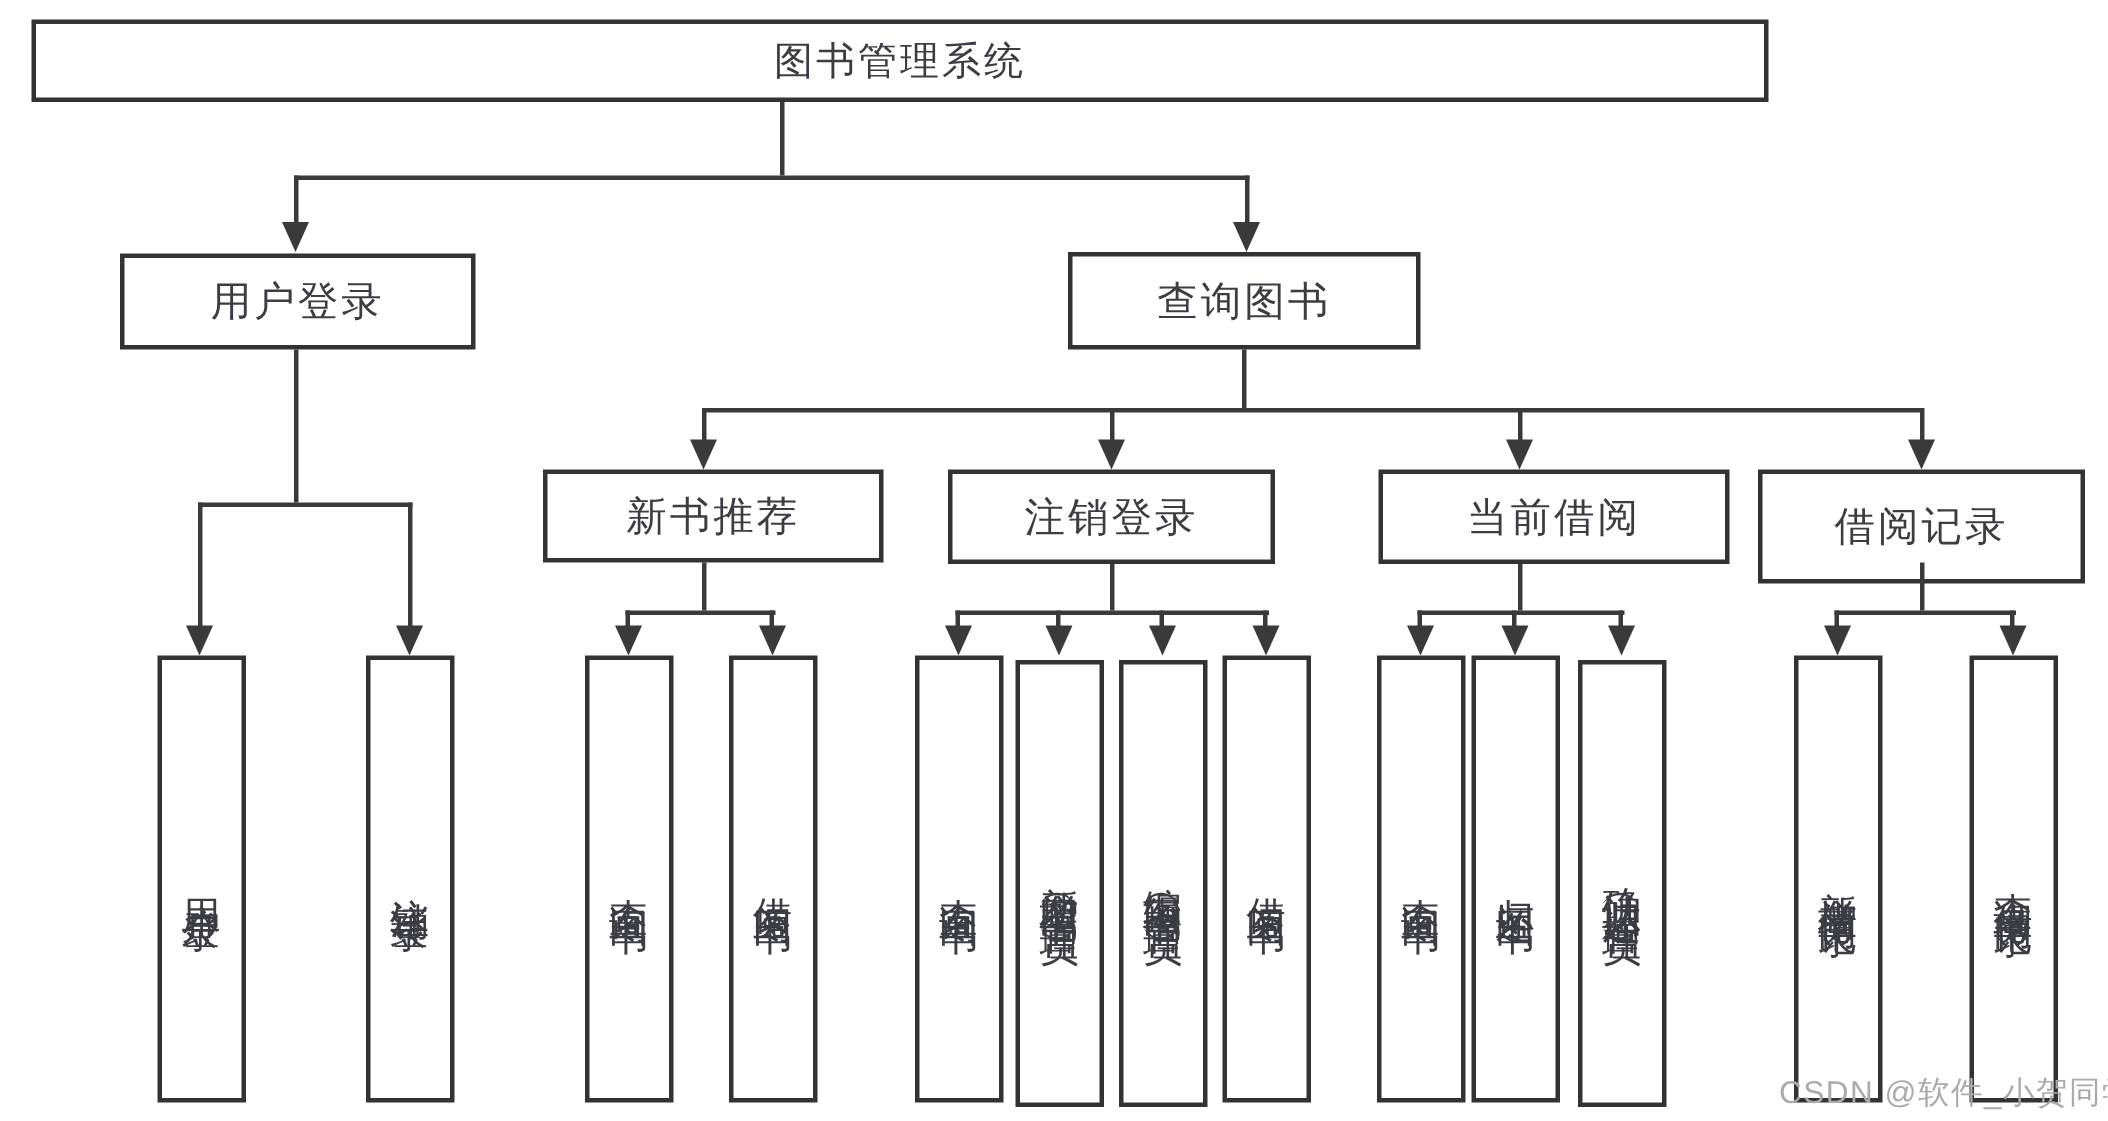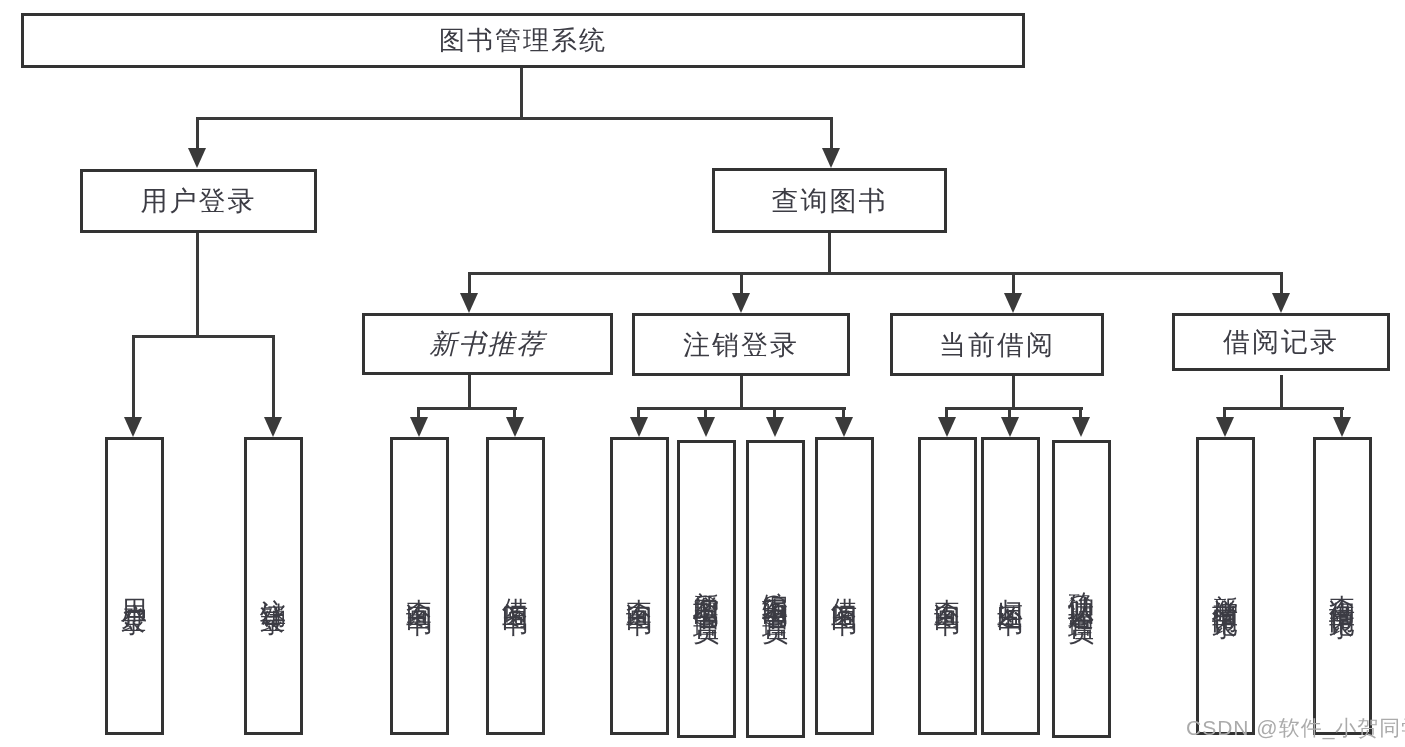--- a/index.html
+++ b/index.html
@@ -33,21 +33,21 @@
     position:absolute;left:1186px;top:714px;
     font-size:21px;color:#ababab;letter-spacing:1px;
     white-space:nowrap;z-index:10;
   }
 </style>
 </head>
 <body>
 
 <div class="stage">
 
-  <div class="box hbox root" style="left:21px;top:13px;width:1004px;height:55px;">图书管理系统</div>
+  <div class="box hbox root" style="left:21px;top:13px;width:1158px;height:55px;">图书管理系统</div>
 
   <div class="vline" style="left:520px;top:68px;height:49px;"></div>
   <div class="hline" style="left:196px;top:117px;width:637px;"></div>
   <div class="vline" style="left:196px;top:117px;height:33px;"></div>
   <div class="arrowhead" style="left:188px;top:148px;"></div>
   <div class="vline" style="left:830px;top:117px;height:33px;"></div>
   <div class="arrowhead" style="left:822px;top:148px;"></div>
 
   <div class="box hbox" style="left:80px;top:169px;width:237px;height:64px;">用户登录</div>
   <div class="box hbox" style="left:712px;top:168px;width:235px;height:65px;">查询图书</div>
@@ -63,24 +63,24 @@
   <div class="hline" style="left:468px;top:272px;width:814px;"></div>
   <div class="vline" style="left:468px;top:272px;height:23px;"></div>
   <div class="arrowhead" style="left:460px;top:293px;"></div>
   <div class="vline" style="left:740px;top:272px;height:23px;"></div>
   <div class="arrowhead" style="left:732px;top:293px;"></div>
   <div class="vline" style="left:1012px;top:272px;height:23px;"></div>
   <div class="arrowhead" style="left:1004px;top:293px;"></div>
   <div class="vline" style="left:1280px;top:272px;height:23px;"></div>
   <div class="arrowhead" style="left:1272px;top:293px;"></div>
 
-  <div class="box hbox" style="left:362px;top:313px;width:251px;height:62px;font-style:italic;">新书推荐</div>
+  <div class="box hbox" style="left:362px;top:313px;width:227px;height:62px;">新书推荐</div>
   <div class="box hbox" style="left:632px;top:313px;width:218px;height:63px;">注销登录</div>
-  <div class="box hbox" style="left:890px;top:313px;width:214px;height:63px;font-family:Liberation Serif, serif;">当前借阅</div>
-  <div class="box hbox" style="left:1172px;top:313px;width:218px;height:58px;">借阅记录</div>
+  <div class="box hbox" style="left:919px;top:313px;width:234px;height:63px;font-family:Liberation Serif, serif;">当前借阅</div>
+  <div class="box hbox" style="left:1172px;top:313px;width:218px;height:76px;">借阅记录</div>
 
   <div class="vline" style="left:468px;top:375px;height:32px;"></div>
   <div class="hline" style="left:417px;top:407px;width:100px;"></div>
   <div class="vline" style="left:417px;top:407px;height:14px;"></div>
   <div class="arrowhead" style="left:410px;top:417px;"></div>
   <div class="vline" style="left:513px;top:407px;height:14px;"></div>
   <div class="arrowhead" style="left:506px;top:417px;"></div>
 
   <div class="vline" style="left:740px;top:376px;height:31px;"></div>
   <div class="hline" style="left:637px;top:407px;width:209px;"></div>

